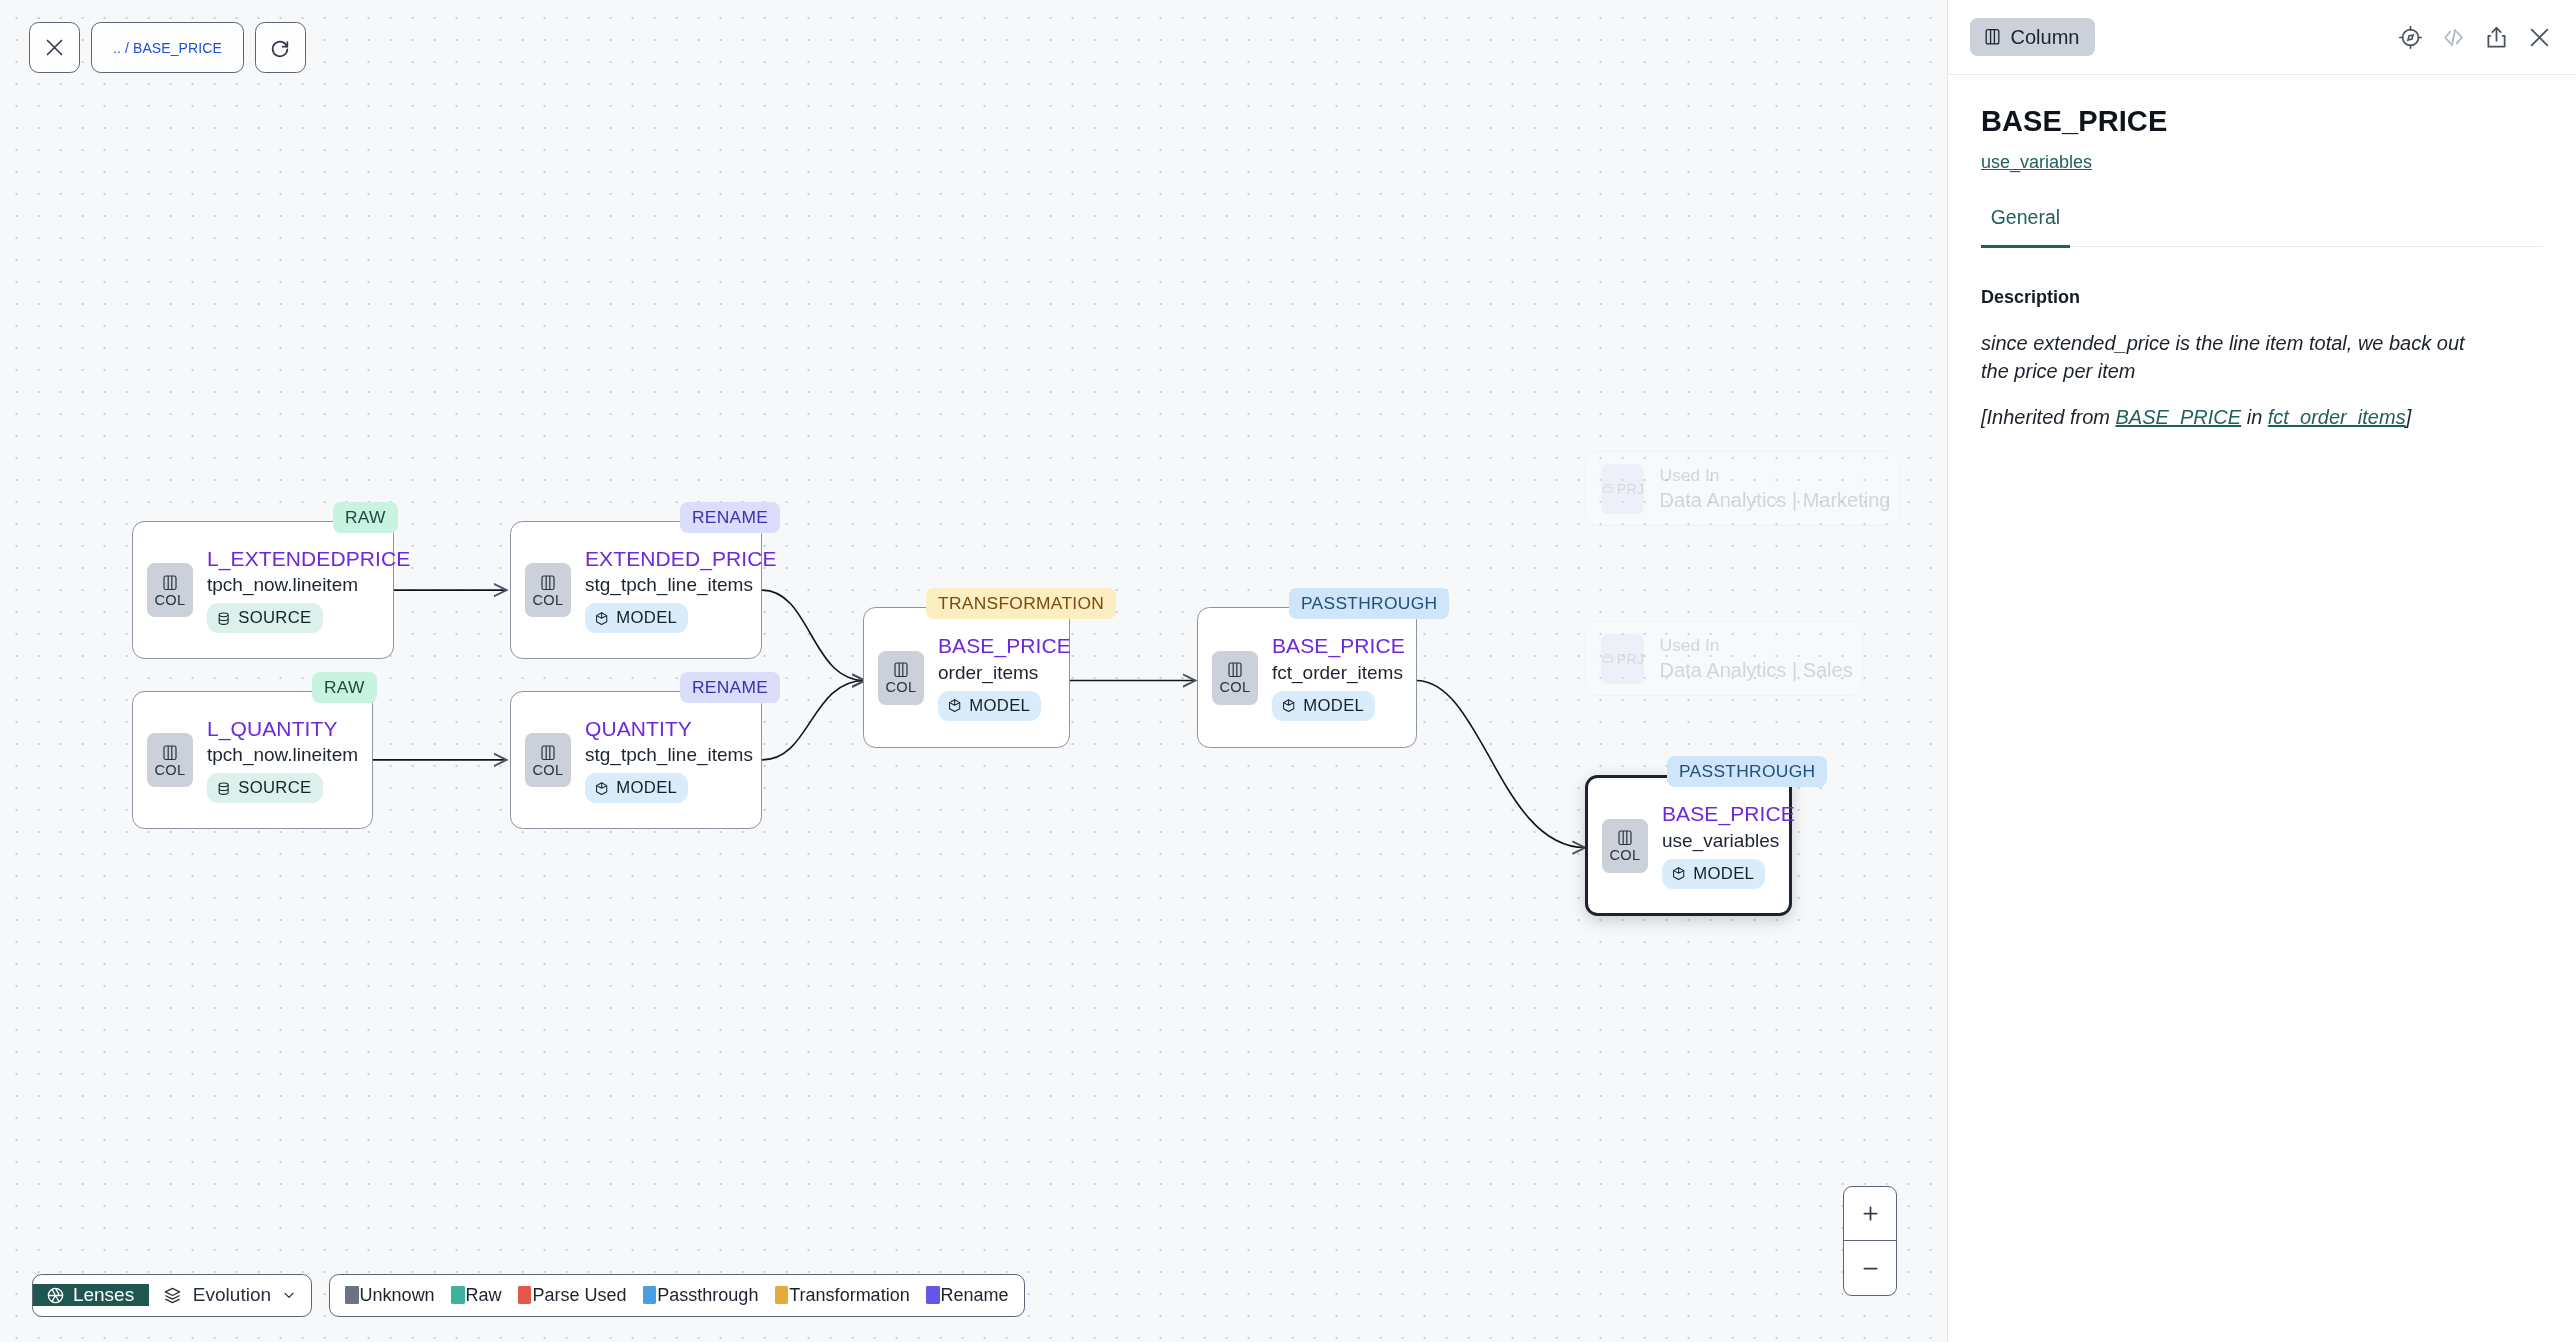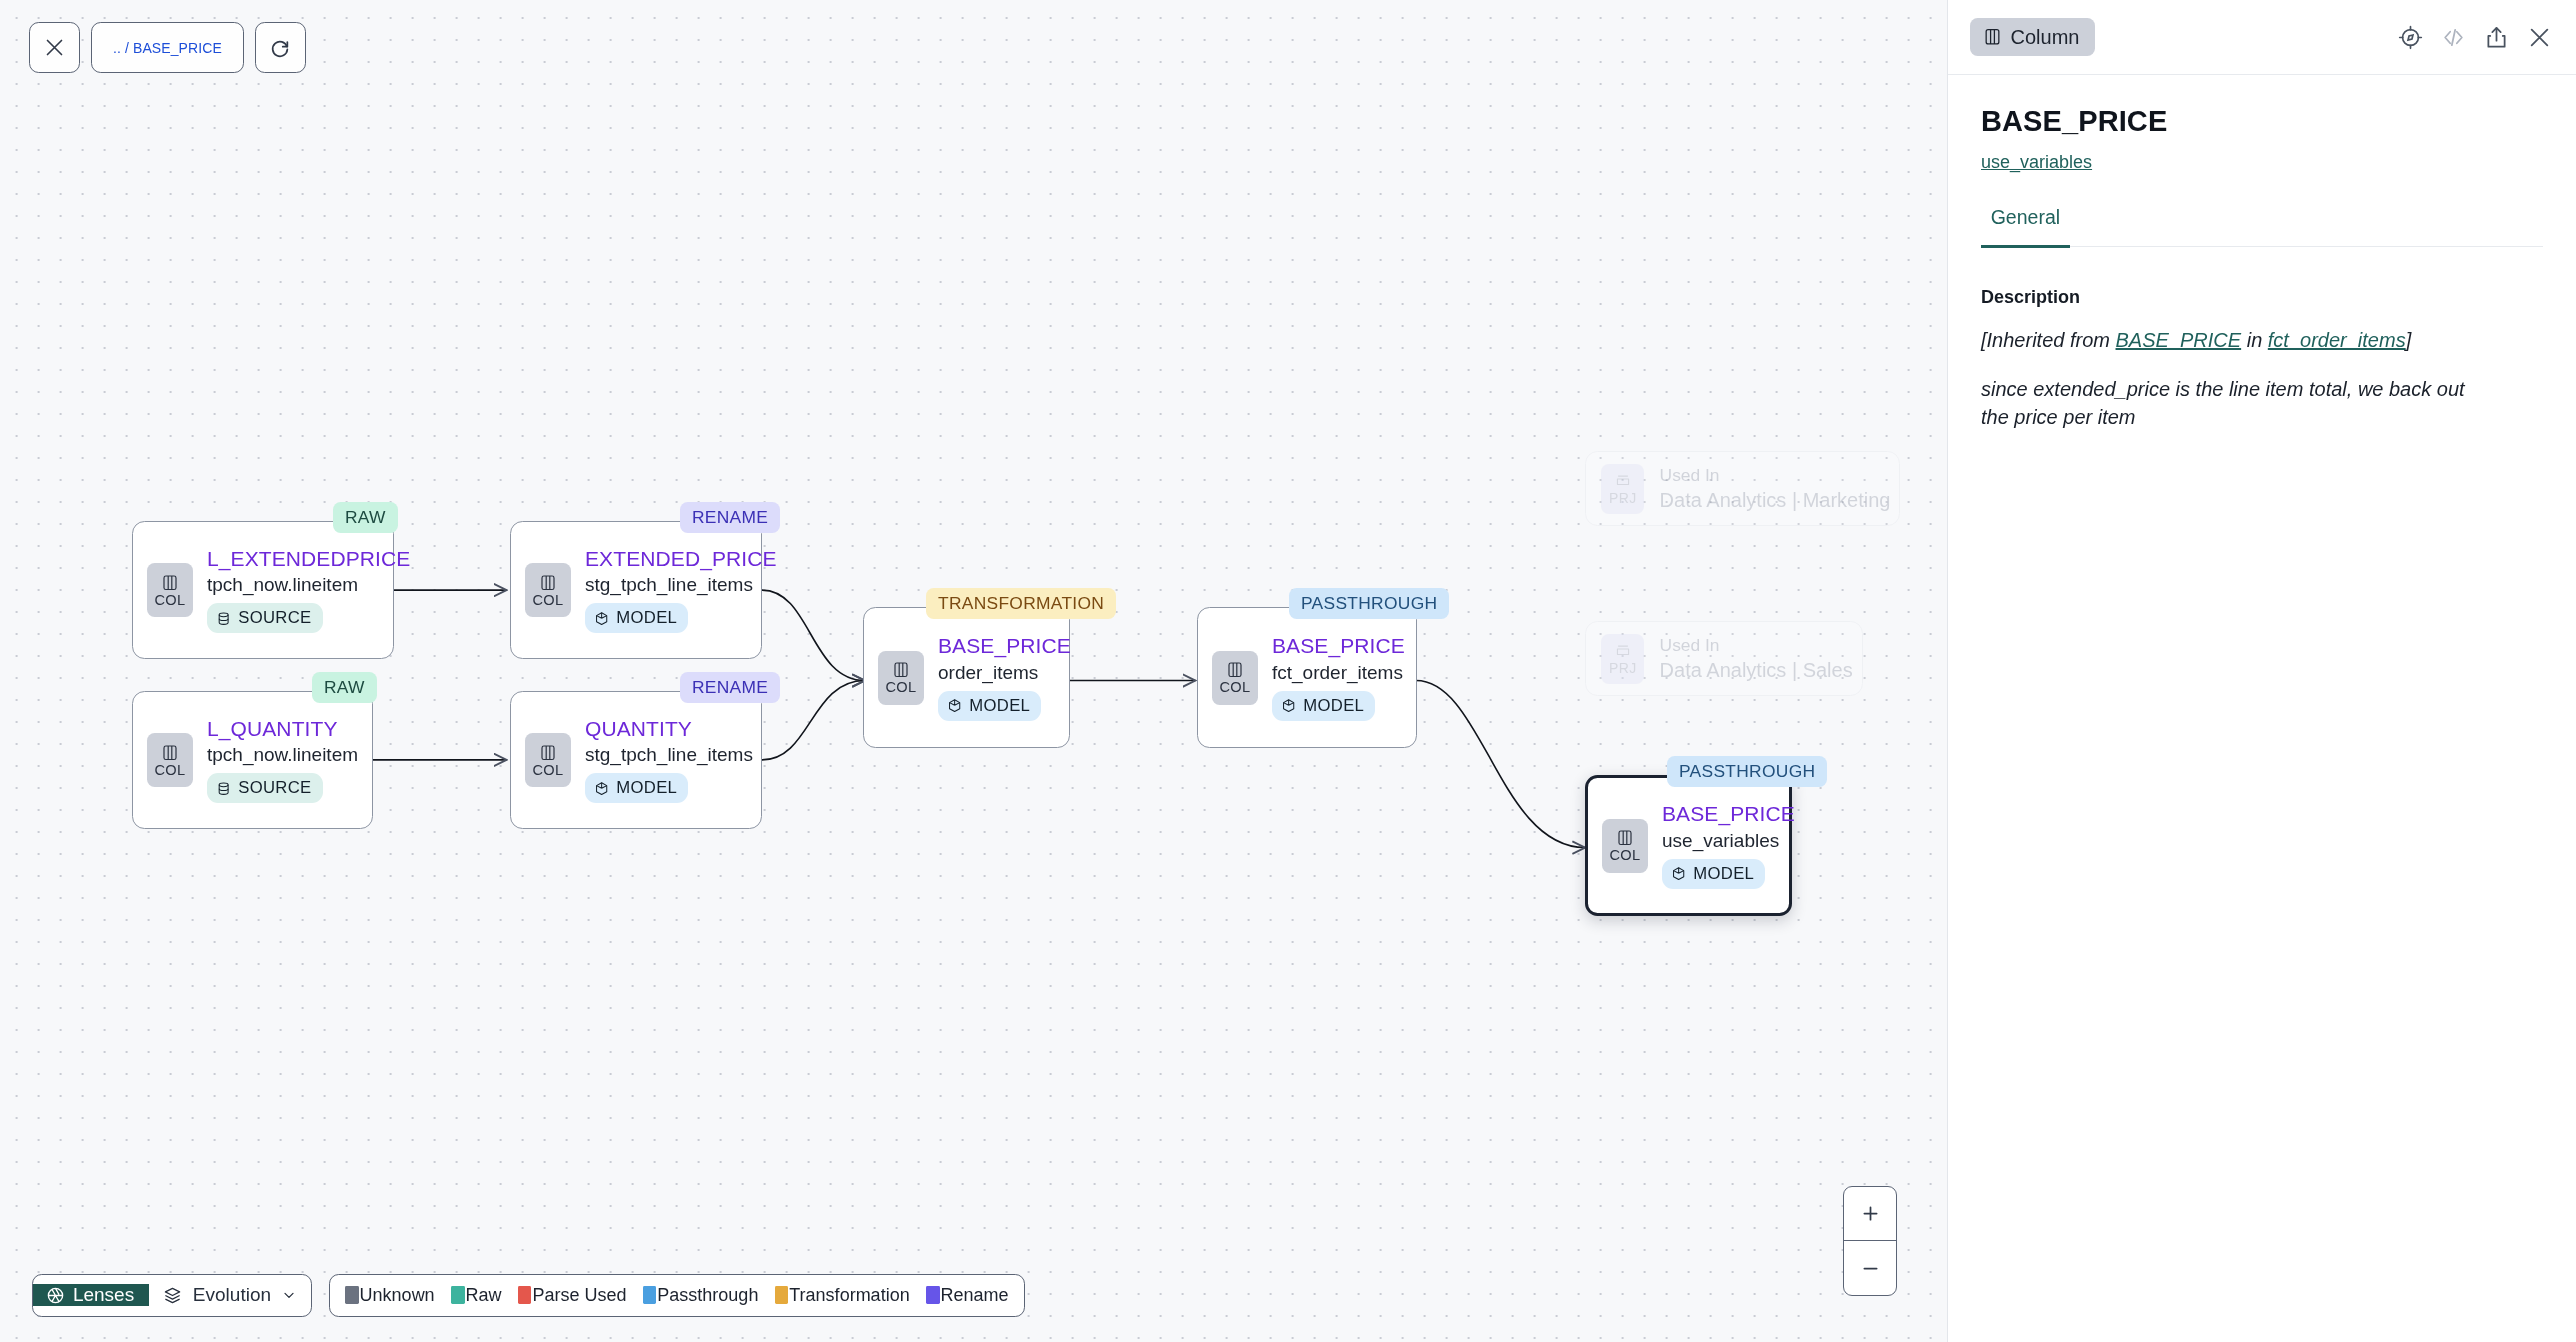--- a/index.html
+++ b/index.html
@@ -101,21 +101,21 @@
     border-radius: 12.5px;
     background: rgba(255,255,255,.30);
     display: flex; align-items: center; gap: 15.3px;
     padding: 0 18px 0 15.3px;
     z-index: 10;
     opacity: .42;
   }
   .usedin .prj-chip {
     background: #e3e5f6; border-radius: 7.7px;
     width: 43px; height: 50px;
-    display: flex; flex-direction: column; align-items: center; justify-content: center; gap: 1.4px;
+    display: flex; align-items: center; justify-content: center; gap: 1.4px;
     flex: 0 0 auto;
     color: #a9adbd;
   }
   .usedin .prj-chip .kc-label { font-size: 14px; letter-spacing: 0.4px; line-height: 1; }
   .usedin-body { display: flex; flex-direction: column; gap: 3.5px; }
   .usedin-lbl { font-size: 17.4px; color: #9fa4b2; line-height: 1.15; }
   .usedin-val { font-size: 20px; color: #9fa4b2; line-height: 1.15; white-space: nowrap; }
 
   
   #edges { position: absolute; inset: 0; width: 1947px; height: 1343px; z-index: 15; pointer-events: none; }
@@ -534,20 +534,20 @@
 
     <div id="panel-body">
       <div class="panel-title">BASE_PRICE</div>
       <a class="panel-link">use_variables</a>
 
       <div id="tabs">
         <div class="tab">General</div>
       </div>
 
       <div class="section-label">Description</div>
+      <div class="desc">since extended_price is the line item total, we back out the price per item</div>
       <div class="desc meta">
         <span>[Inherited from </span><a>BASE_PRICE</a><span> in </span><a>fct_order_items</a><span>]</span>
       </div>
-      <div class="desc">since extended_price is the line item total, we back out the price per item</div>
     </div>
   </div>
 </div>
 
 
 </body></html>

